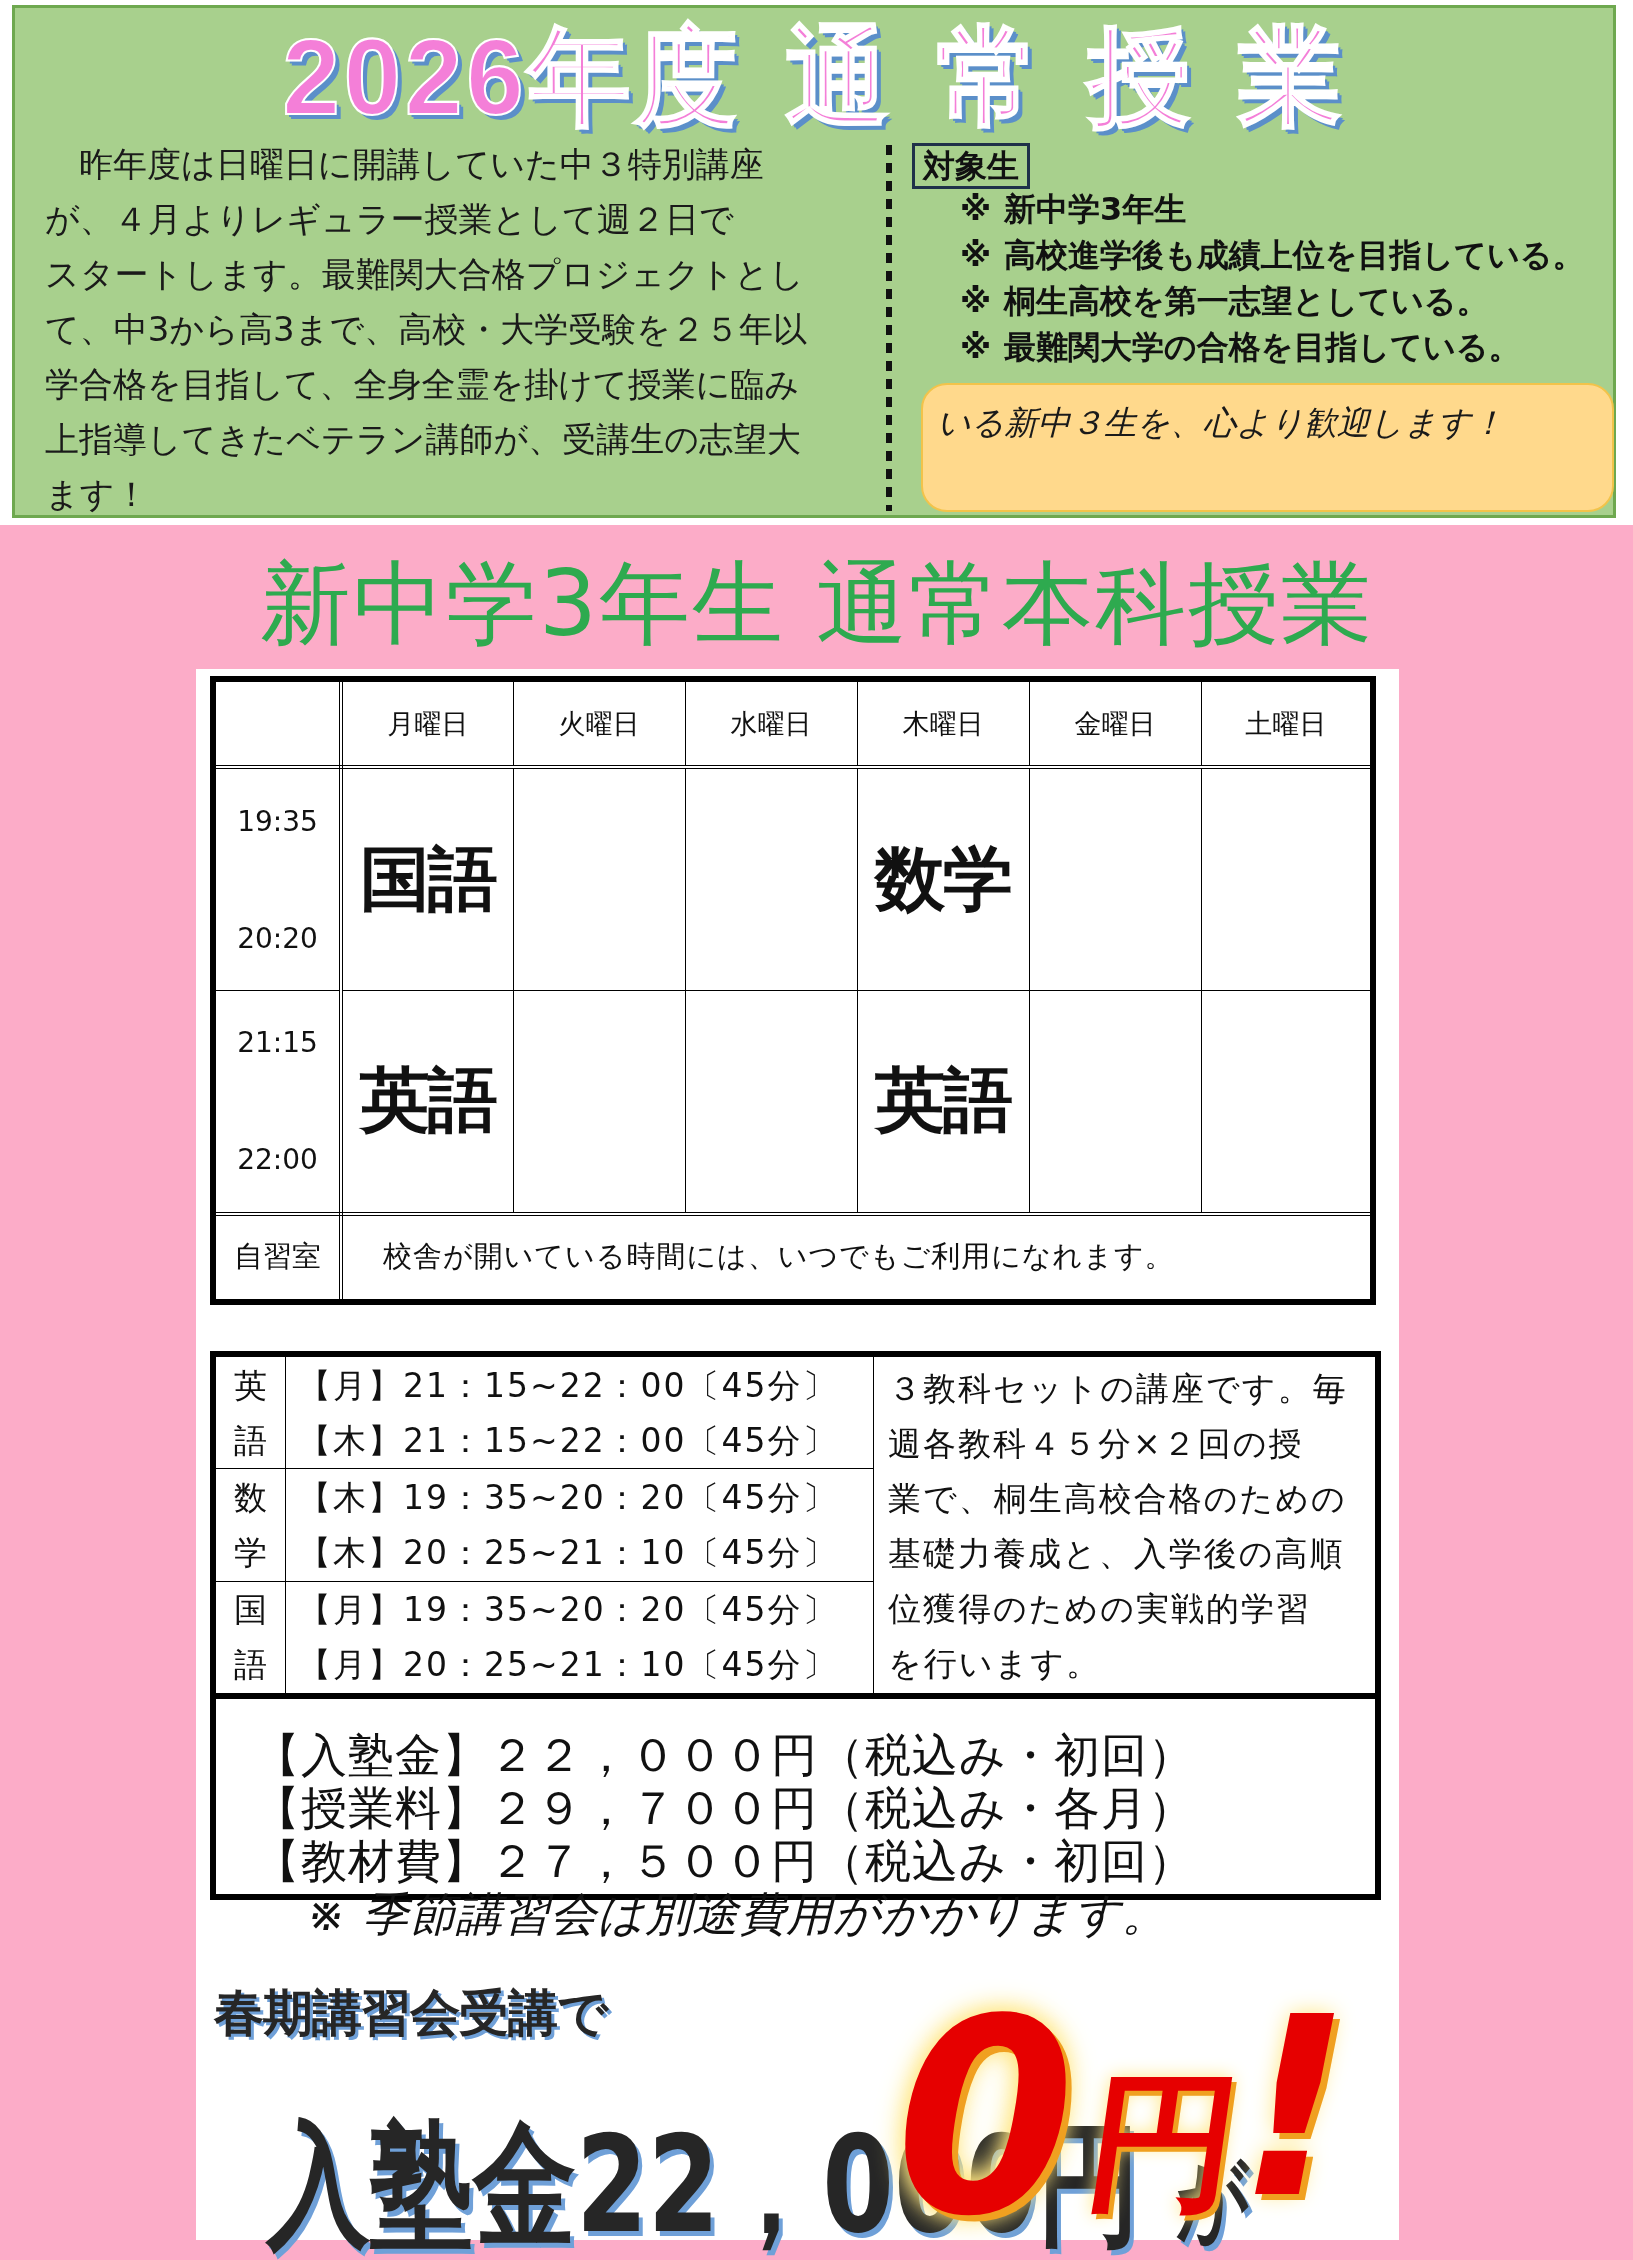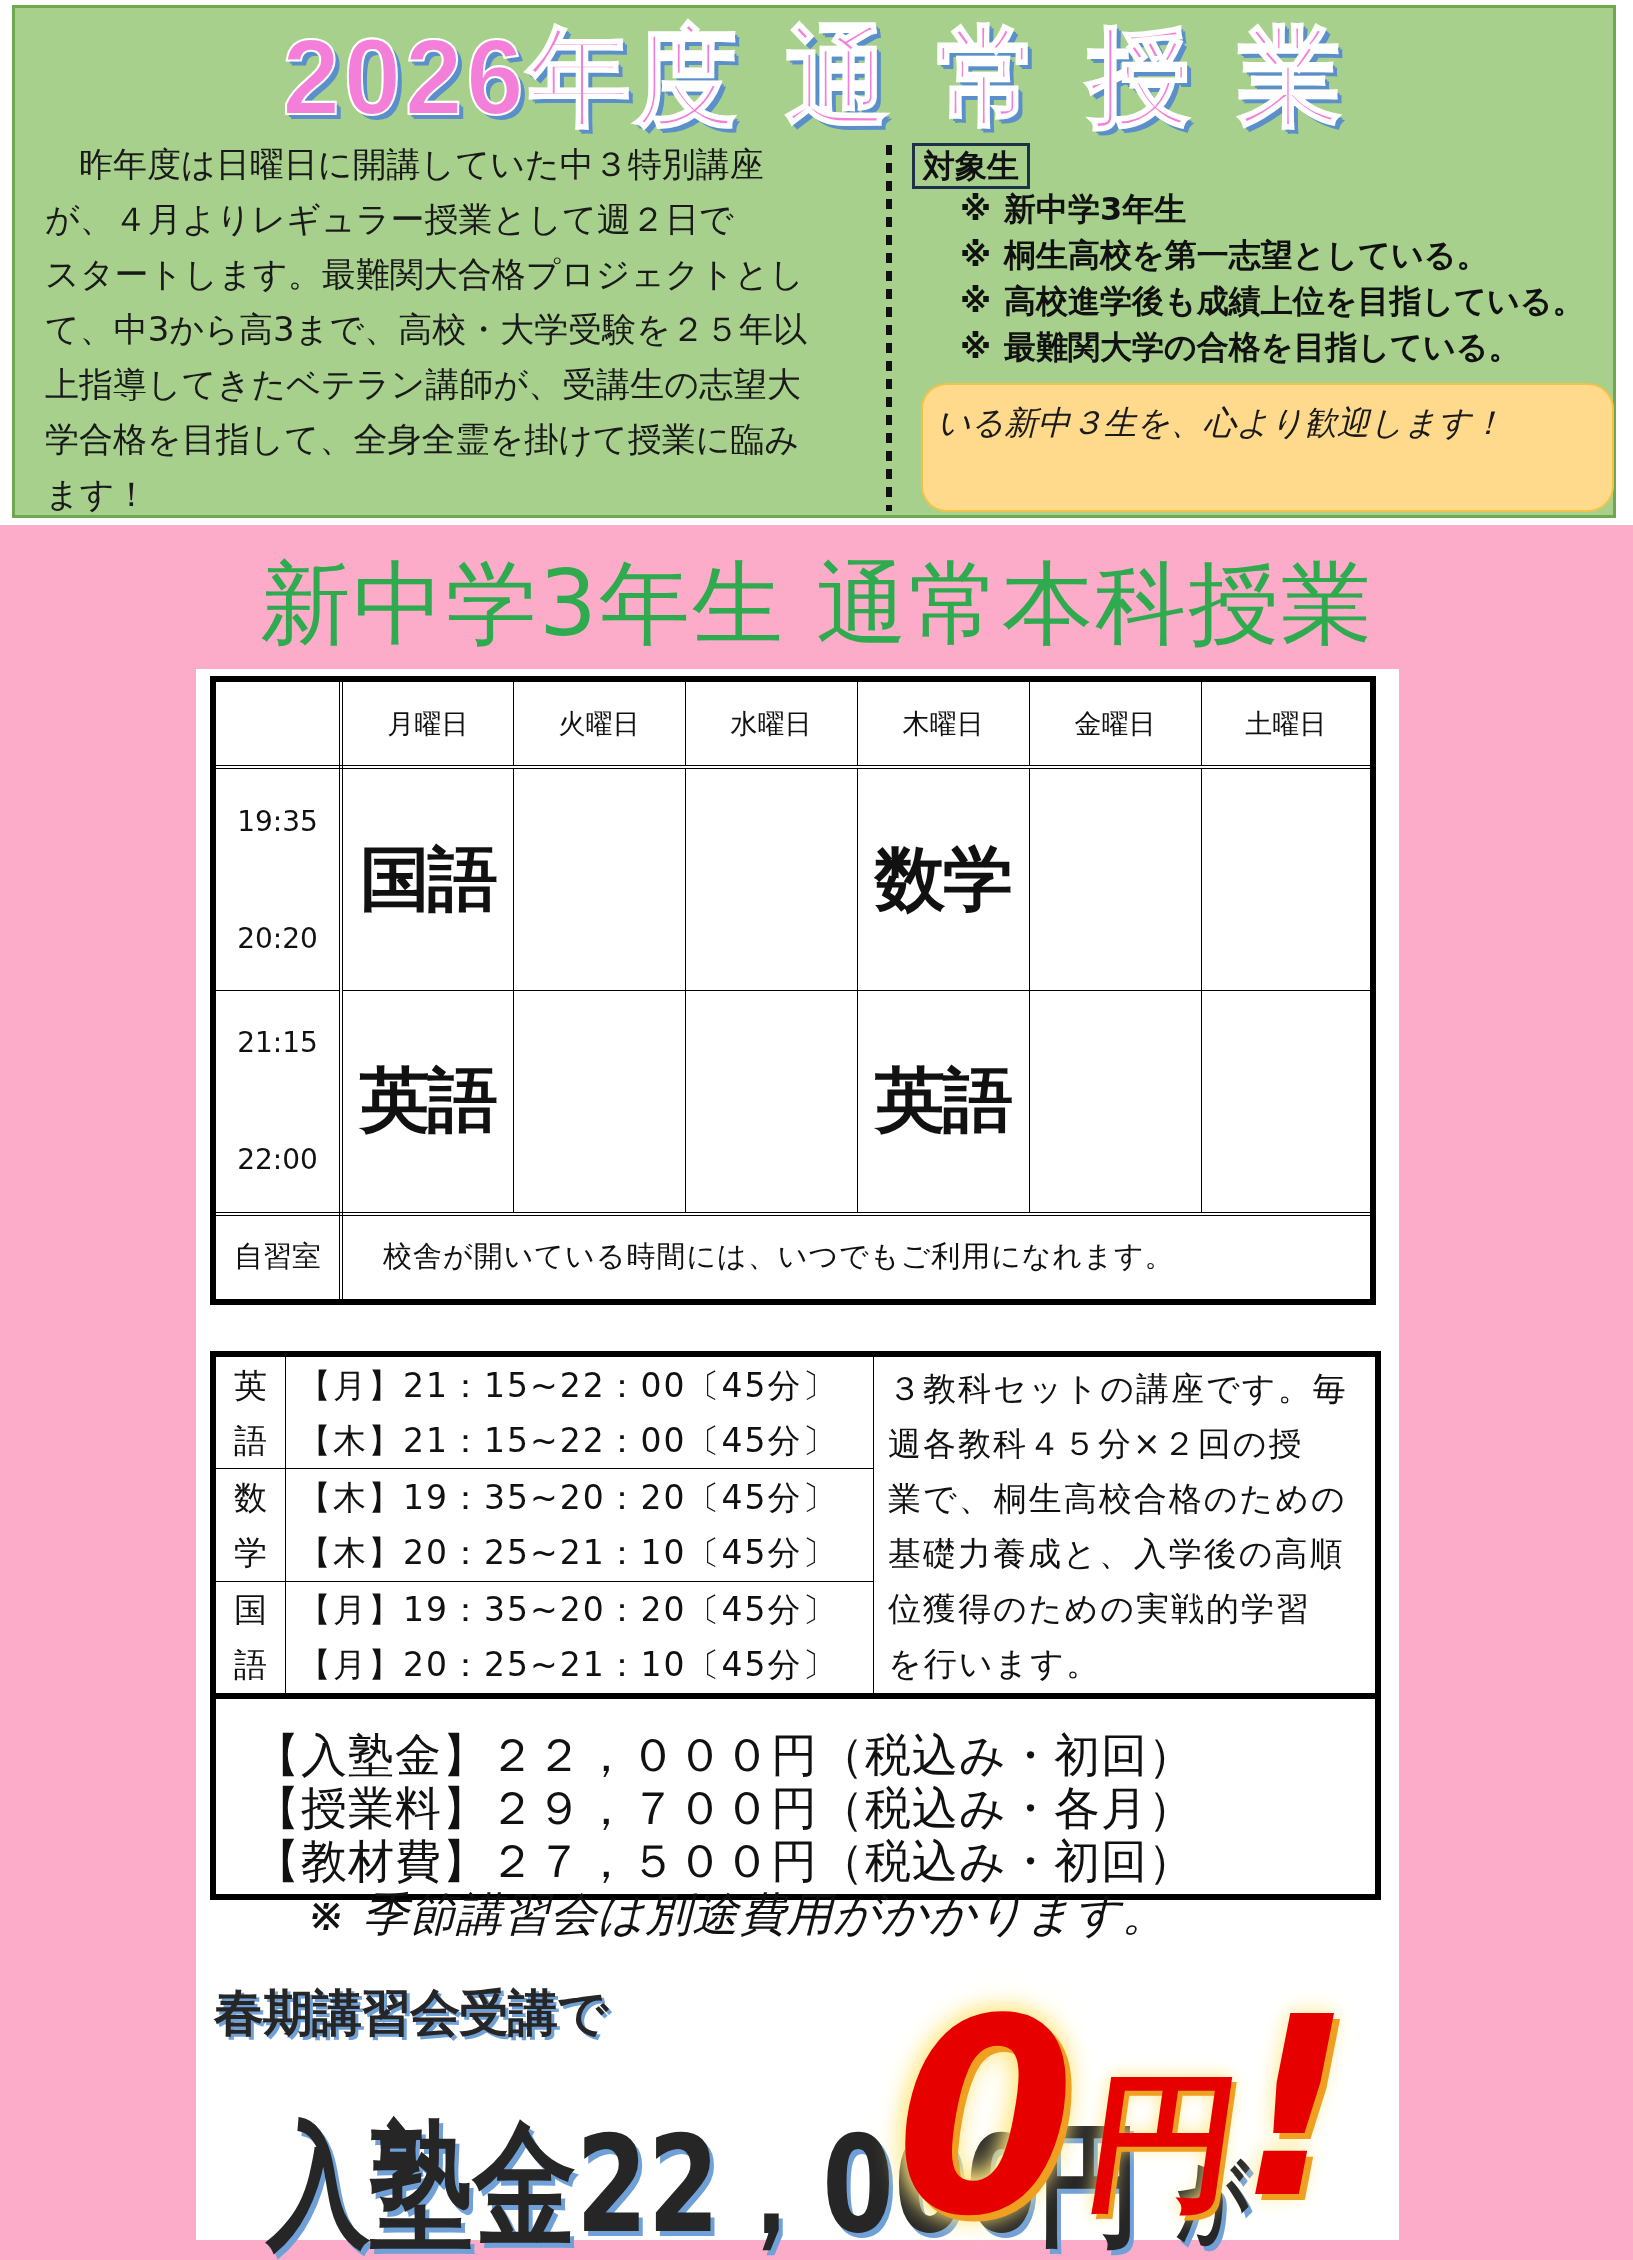--- a/index.html
+++ b/index.html
@@ -133,32 +133,32 @@
 <div class="green">
   <div class="main-title">
     <span>2026</span><span>年度</span><span class="gap"></span><span>通</span><span class="gap"></span><span>常</span><span class="gap"></span><span>授</span><span class="gap"></span><span>業</span>
   </div>
 
   <div class="intro">
     <div>　昨年度は日曜日に開講していた中３特別講座</div>
     <div>が、４月よりレギュラー授業として週２日で</div>
     <div>スタートします。最難関大合格プロジェクトとし</div>
     <div>て、中3から高3まで、高校・大学受験を２５年以</div>
+    <div>学合格を目指して、全身全霊を掛けて授業に臨み</div>
     <div>上指導してきたベテラン講師が、受講生の志望大</div>
-    <div>学合格を目指して、全身全霊を掛けて授業に臨み</div>
     <div>ます！</div>
   </div>
 
   <div class="dotline"></div>
 
   <div class="target-label">対象生</div>
   <ul class="target-list">
     <li><span class="mark">※</span><span>新中学3年生</span></li>
+    <li><span class="mark">※</span><span>高校進学後も成績上位を目指している。</span></li>
     <li><span class="mark">※</span><span>桐生高校を第一志望としている。</span></li>
-    <li><span class="mark">※</span><span>高校進学後も成績上位を目指している。</span></li>
     <li><span class="mark">※</span><span>最難関大学の合格を目指している。</span></li>
   </ul>
 
   <div class="welcome">
     <div>いる新中３生を、心より歓迎します！</div>
   </div>
 </div>
 
 <div class="pink"></div>
 <div class="sub-title">新中学3年生 通常本科授業</div>

